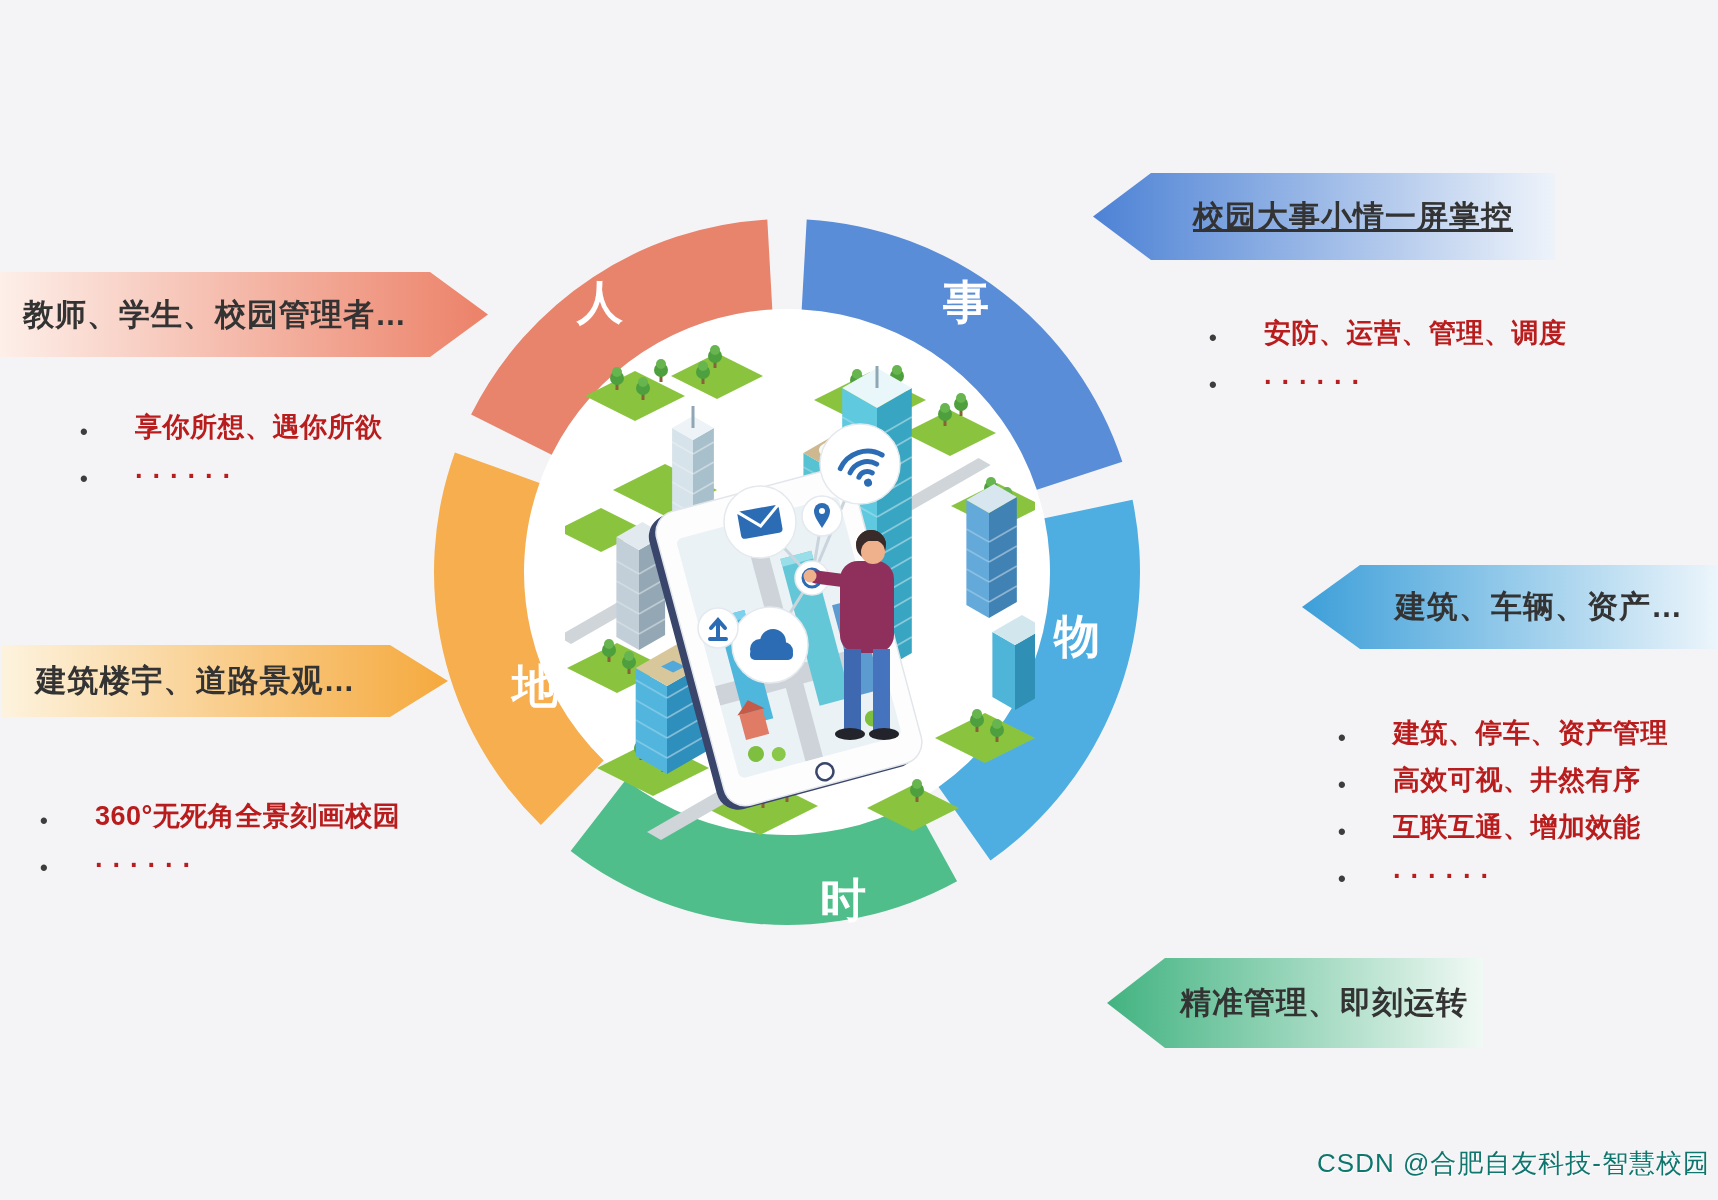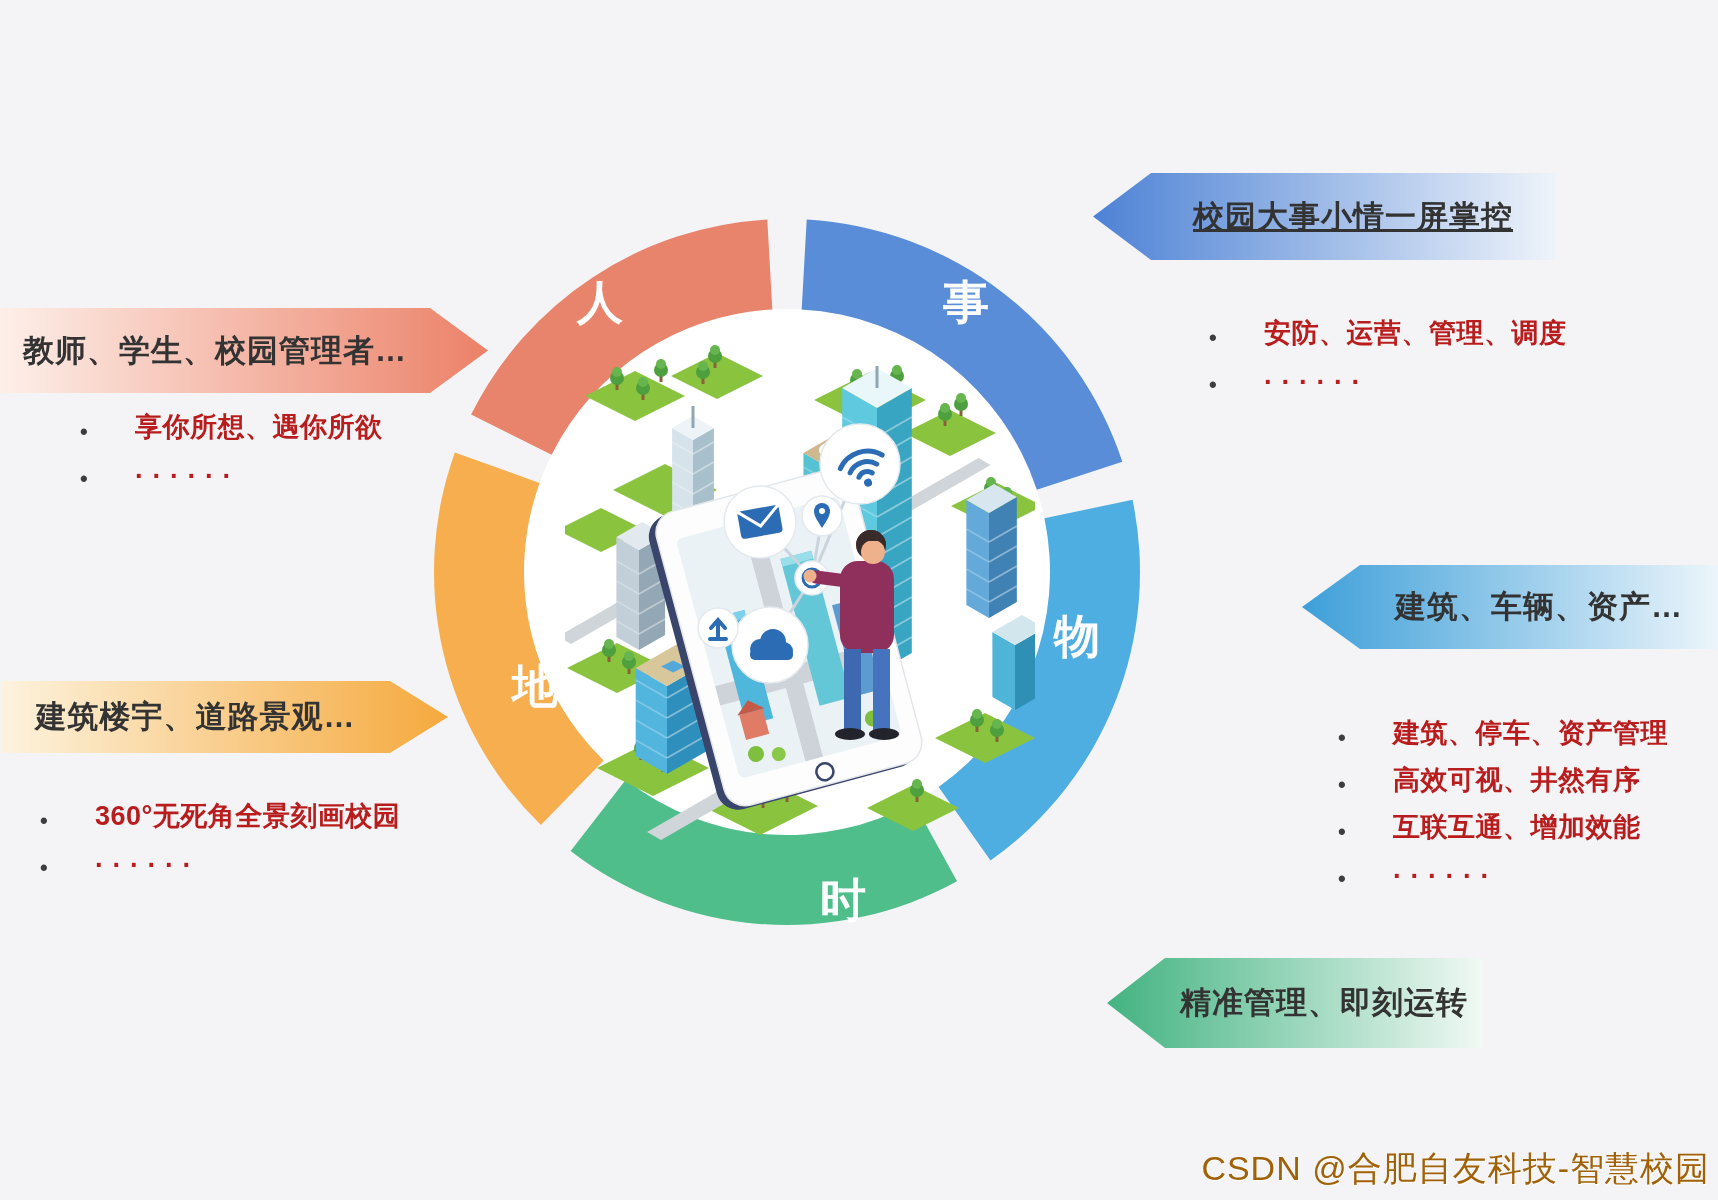--- a/index.html
+++ b/index.html
@@ -6,39 +6,39 @@
   .canvas{position:relative;width:1718px;height:1200px;background:#f4f4f6;overflow:hidden;
           font-family:"Liberation Sans","DejaVu Sans",sans-serif;}
   svg{position:absolute;left:0;top:0;}
   #ring-svg{width:1718px;height:1200px;}
   #illo-svg{left:565px;top:338px;width:470px;height:520px;}
   .ring-label{fill:#ffffff;font-size:46px;font-weight:700;text-anchor:middle;dominant-baseline:central;}
 
   .banner{position:absolute;display:flex;align-items:center;justify-content:center;
           font-size:31px;font-weight:700;color:#333;letter-spacing:1px;white-space:nowrap;
           box-sizing:border-box;background:linear-gradient(90deg,var(--c1),var(--c2));}
-  .point-right{clip-path:polygon(0 0, calc(100% - 58px) 0, 100% 50%, calc(100% - 58px) 100%, 0 100%);padding-right:58px;margin-top:36px;}
+  .point-right{clip-path:polygon(0 0, calc(100% - 58px) 0, 100% 50%, calc(100% - 58px) 100%, 0 100%);padding-right:58px;}
   .point-left {clip-path:polygon(58px 0, 100% 0, 100% 100%, 58px 100%, 0 50%);padding-left:58px;}
   #banner-people {left:0;top:272px;width:488px;height:85px;}
   #banner-place  {left:1px;top:645px;width:447px;height:72px;}
   #banner-affairs{left:1093px;top:173px;width:462px;height:87px;text-decoration:underline;}
   #banner-things {left:1302px;top:565px;width:416px;height:84px;}
   #banner-time   {left:1107px;top:958px;width:376px;height:90px;}
 
   .bullets{position:absolute;list-style:none;margin:0;padding:0;}
   .bullets li{display:flex;align-items:flex-end;height:47px;font-size:27px;font-weight:600;
               color:#b91c1c;letter-spacing:.5px;white-space:nowrap;}
   .bullets li::before{content:"•";flex:0 0 22px;width:22px;font-size:22px;color:#3d3d3d;}
   .bullets li span{margin-left:33px;}
   #list-people {left:80px; top:398px;}
   #list-affairs{left:1209px;top:304px;}
   #list-place  {left:40px; top:787px;}
   #list-things {left:1338px;top:704px;}
 
-  .watermark{position:absolute;right:8px;top:1146px;font-size:34px;color:#a16207;
+  .watermark{position:absolute;right:8px;top:1146px;font-size:26px;color:#0f766e;
              text-shadow:1px 1px 1px #ffffff;letter-spacing:1px;}
 </style>
 </head>
 <body>
 
 <div class="canvas">
 
   <svg id="ring-svg">
     <circle cx="787" cy="572" r="263" fill="#ffffff"></circle>
     <g id="ring-g">

